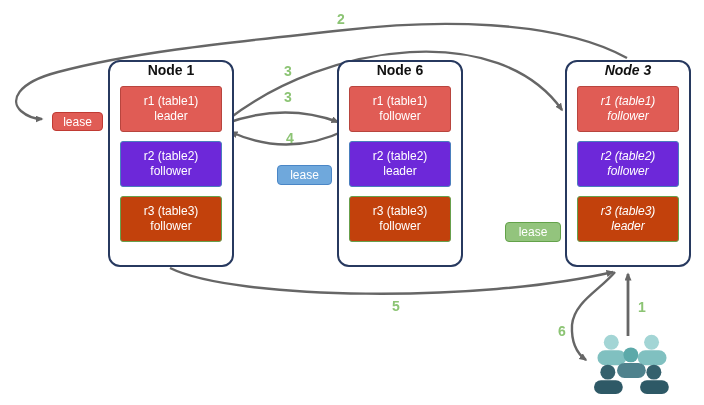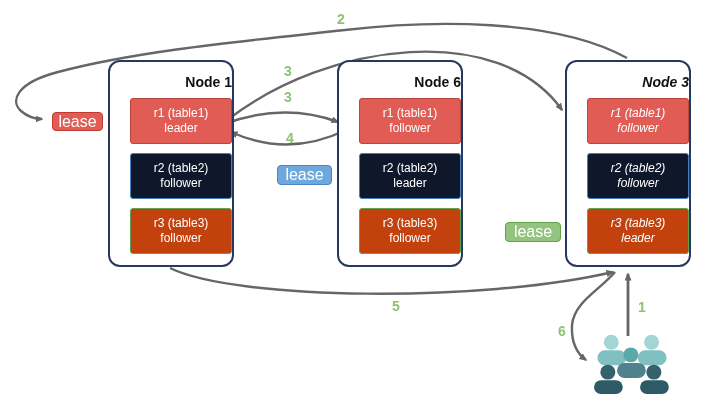--- a/index.html
+++ b/index.html
@@ -2,32 +2,32 @@
 <html><head>
 <meta charset="utf-8">
 <style>
   html,body{margin:0;padding:0;background:#ffffff;}
   body{font-family:"Liberation Sans","DejaVu Sans",sans-serif;}
   .canvas{position:relative;width:704px;height:405px;background:#ffffff;overflow:hidden;}
   .arrow-layer{position:absolute;left:0;top:0;width:704px;height:405px;}
 
   .node{position:absolute;width:126px;height:207px;background:#ffffff;
         border:2px solid #27395f;border-radius:12px;box-sizing:border-box;
-        display:flex;flex-direction:column;align-items:flex-end;padding-top:12px;}
+        display:flex;flex-direction:column;align-items:center;}
   .node-title{font-size:14px;font-weight:bold;color:#111111;margin-bottom:8px;}
   .replicas{display:flex;flex-direction:column;gap:9px;}
   .replica{width:102px;height:46px;border-radius:3px;box-sizing:border-box;
            display:flex;flex-direction:column;align-items:center;justify-content:center;
            color:#ffffff;font-size:12px;line-height:15px;text-align:center;}
   .replica.red{background:#e05c55;border:1.5px solid #b8453e;}
-  .replica.blue{background:#0f172a;border:1.5px solid #4a7fbd;}
+  .replica.blue{background:#6d28d9;border:1.5px solid #4a7fbd;}
   .replica.green{background:#c2410c;border:1.5px solid #67a04d;}
 
   .lease{position:absolute;box-sizing:border-box;border-radius:4px;color:#ffffff;
-         font-size:16px;display:flex;align-items:center;justify-content:center;}
+         font-size:12px;display:flex;align-items:center;justify-content:center;}
   .lease.red{background:#e05c55;border:1.5px solid #c03a33;width:51px;height:19px;left:52px;top:112px;}
   .lease.blue{background:#6fa8dc;border:1.5px solid #4a86c6;width:55px;height:20px;left:277px;top:165px;}
   .lease.green{background:#93c47d;border:1.5px solid #63a24a;width:56px;height:20px;left:505px;top:222px;}
 
   .step{position:absolute;transform:translate(-50%,-50%);color:#8cc474;
         font-size:14px;font-weight:bold;}
   .users{position:absolute;left:594px;top:333px;}
 </style>
 </head>
 <body>

